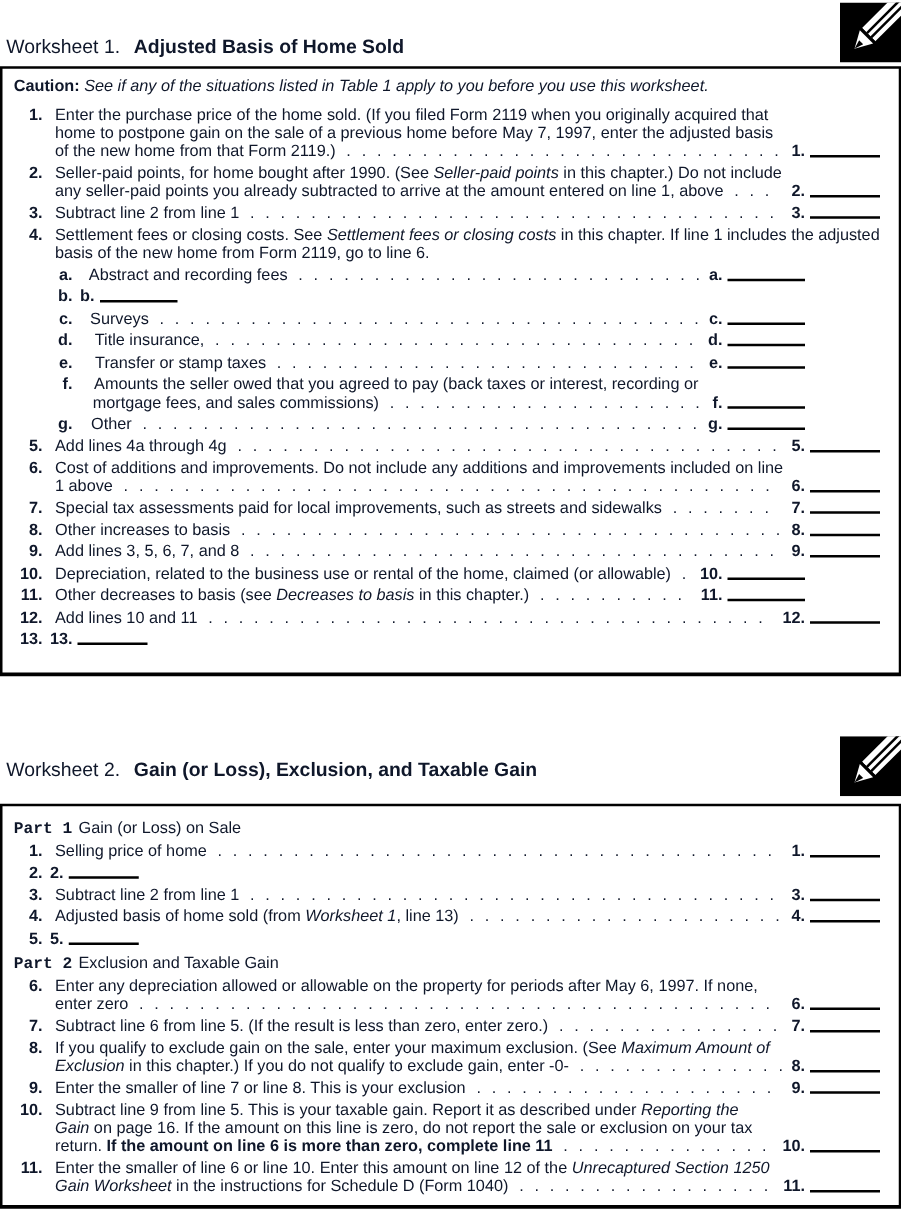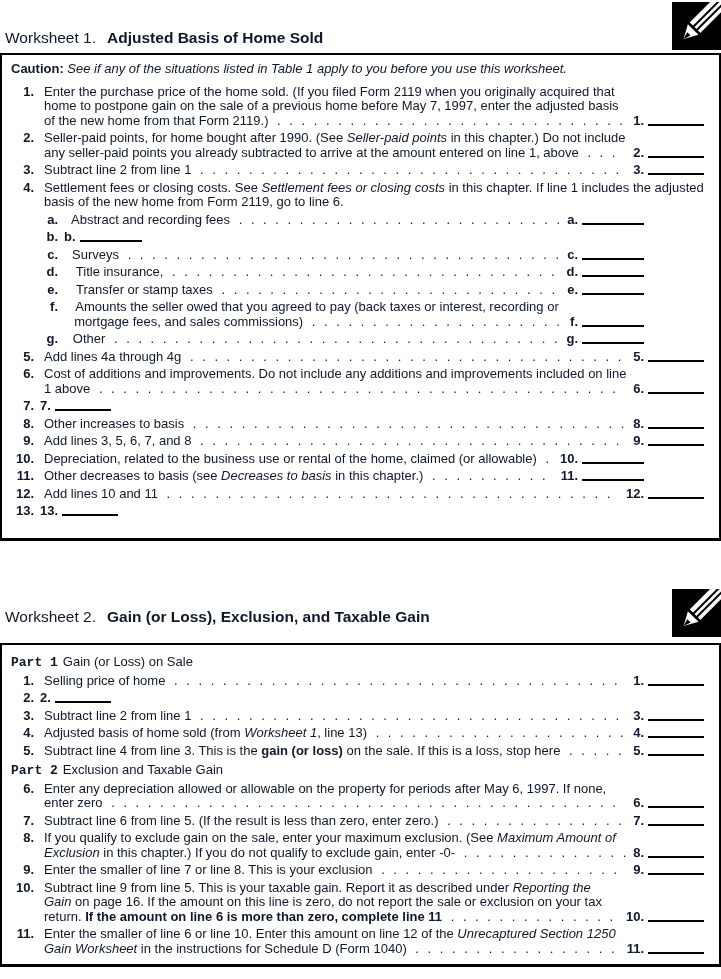--- a/index.html
+++ b/index.html
@@ -144,20 +144,21 @@
           <div class="ltext"><span class="seg">Add lines 4a through 4g</span><span class="dot-leader"> . . . . . . . . . . . . . . . . . . . . . . . . . . . . . . . . . . . .</span></div>
           <span class="entry"><span class="entry-num">5.</span><span class="entry-blank"></span></span>
         </div>
         <div class="row line">
           <span class="num">6.</span>
           <div class="ltext"><span class="seg">Cost of additions and improvements. Do not include any additions and improvements included on line 1 above</span><span class="dot-leader"> . . . . . . . . . . . . . . . . . . . . . . . . . . . . . . . . . . . . . . . . . . .</span></div>
           <span class="entry"><span class="entry-num">6.</span><span class="entry-blank"></span></span>
         </div>
         <div class="row line">
           <span class="num">7.</span>
+          <div class="ltext"><span class="seg">Special tax assessments paid for local improvements, such as streets and sidewalks</span><span class="dot-leader"> . . . . . . .</span></div>
           <span class="entry"><span class="entry-num">7.</span><span class="entry-blank"></span></span>
         </div>
         <div class="row line">
           <span class="num">8.</span>
           <div class="ltext"><span class="seg">Other increases to basis</span><span class="dot-leader"> . . . . . . . . . . . . . . . . . . . . . . . . . . . . . . . . . . . .</span></div>
           <span class="entry"><span class="entry-num">8.</span><span class="entry-blank"></span></span>
         </div>
         <div class="row line">
           <span class="num">9.</span>
           <div class="ltext"><span class="seg">Add lines 3, 5, 6, 7, and 8</span><span class="dot-leader"> . . . . . . . . . . . . . . . . . . . . . . . . . . . . . . . . . . .</span></div>
@@ -220,21 +221,20 @@
           <div class="ltext"><span class="seg">Subtract line 2 from line 1</span><span class="dot-leader"> . . . . . . . . . . . . . . . . . . . . . . . . . . . . . . . . . . .</span></div>
           <span class="entry"><span class="entry-num">3.</span><span class="entry-blank"></span></span>
         </div>
         <div class="row line">
           <span class="num">4.</span>
           <div class="ltext"><span class="seg">Adjusted basis of home sold (from </span><span class="seg i">Worksheet 1</span><span class="seg">, line 13)</span><span class="dot-leader"> . . . . . . . . . . . . . . . . . . . . .</span></div>
           <span class="entry"><span class="entry-num">4.</span><span class="entry-blank"></span></span>
         </div>
         <div class="row line">
           <span class="num">5.</span>
-          <div class="ltext"><span class="seg">Subtract line 4 from line 3. This is the </span><span class="seg b">gain (or loss)</span><span class="seg"> on the sale. If this is a loss, stop here</span><span class="dot-leader"> . . . . .</span></div>
           <span class="entry"><span class="entry-num">5.</span><span class="entry-blank"></span></span>
         </div>
         <div class="row part"><span class="part-label">Part 2</span><span class="part-title">Exclusion and Taxable Gain</span></div>
         <div class="row line">
           <span class="num">6.</span>
           <div class="ltext"><span class="seg">Enter any depreciation allowed or allowable on the property for periods after May 6, 1997. If none, enter zero</span><span class="dot-leader"> . . . . . . . . . . . . . . . . . . . . . . . . . . . . . . . . . . . . . . . . . .</span></div>
           <span class="entry"><span class="entry-num">6.</span><span class="entry-blank"></span></span>
         </div>
         <div class="row line">
           <span class="num">7.</span>

